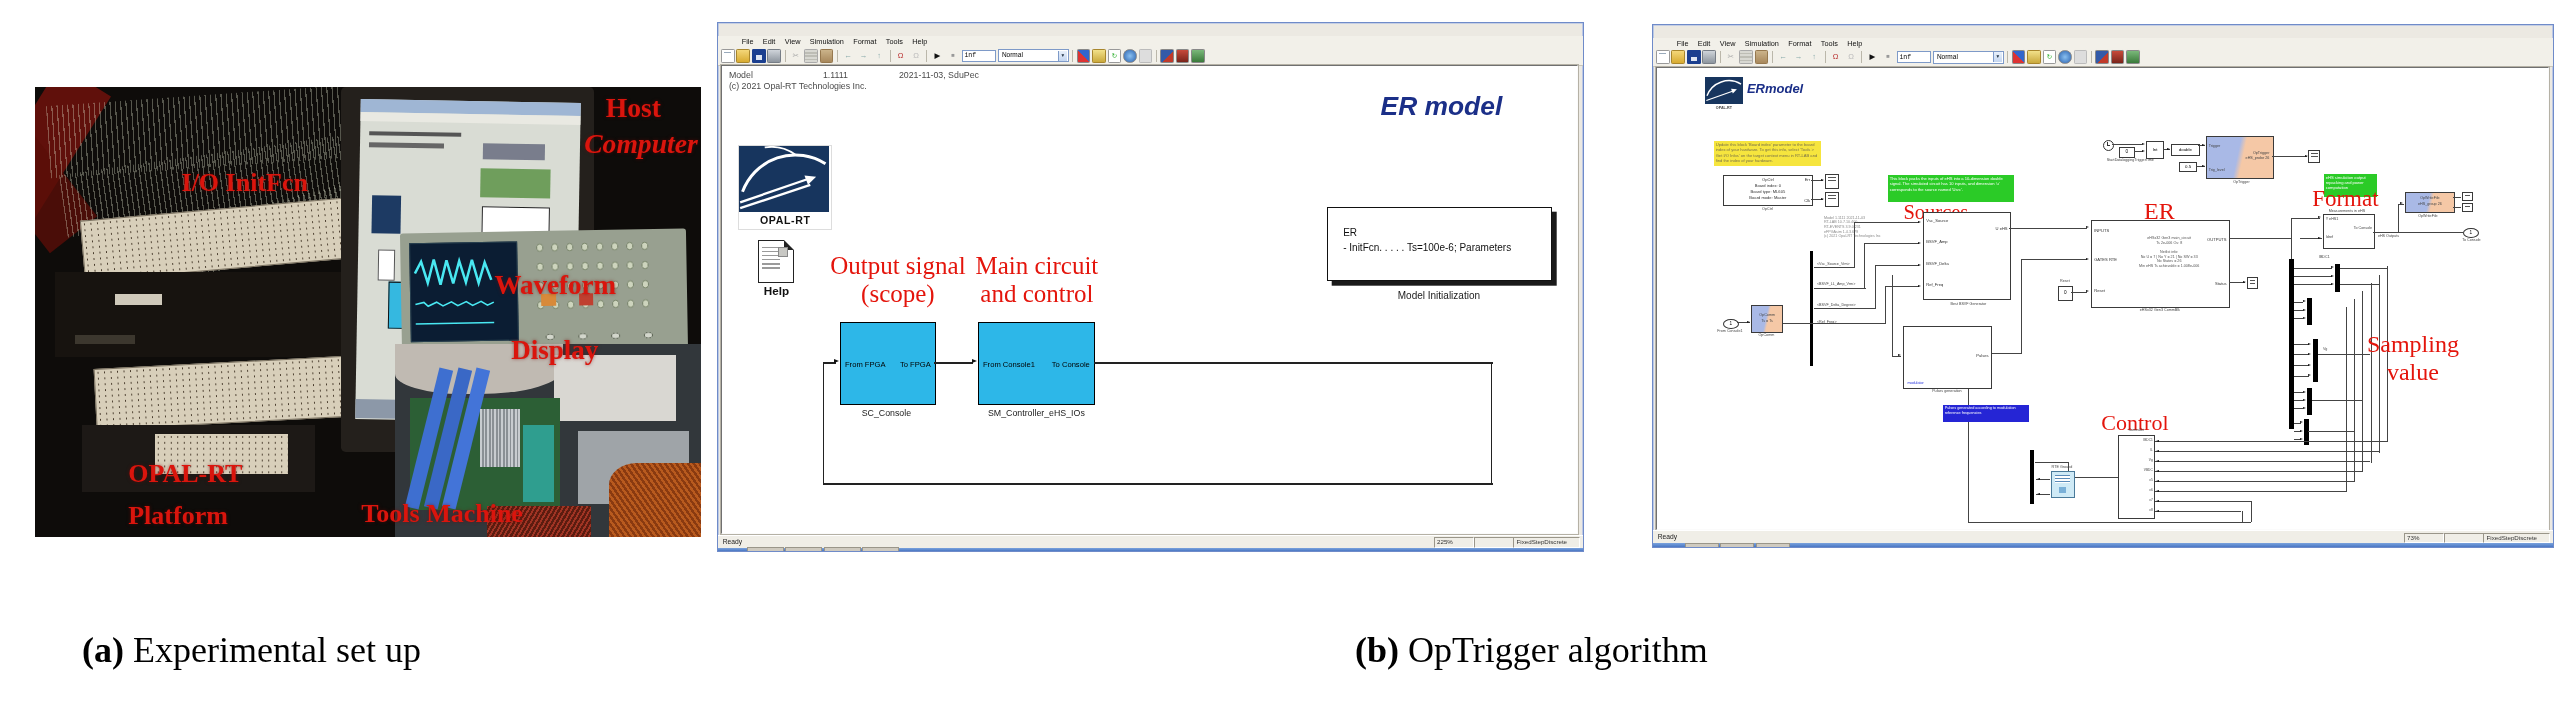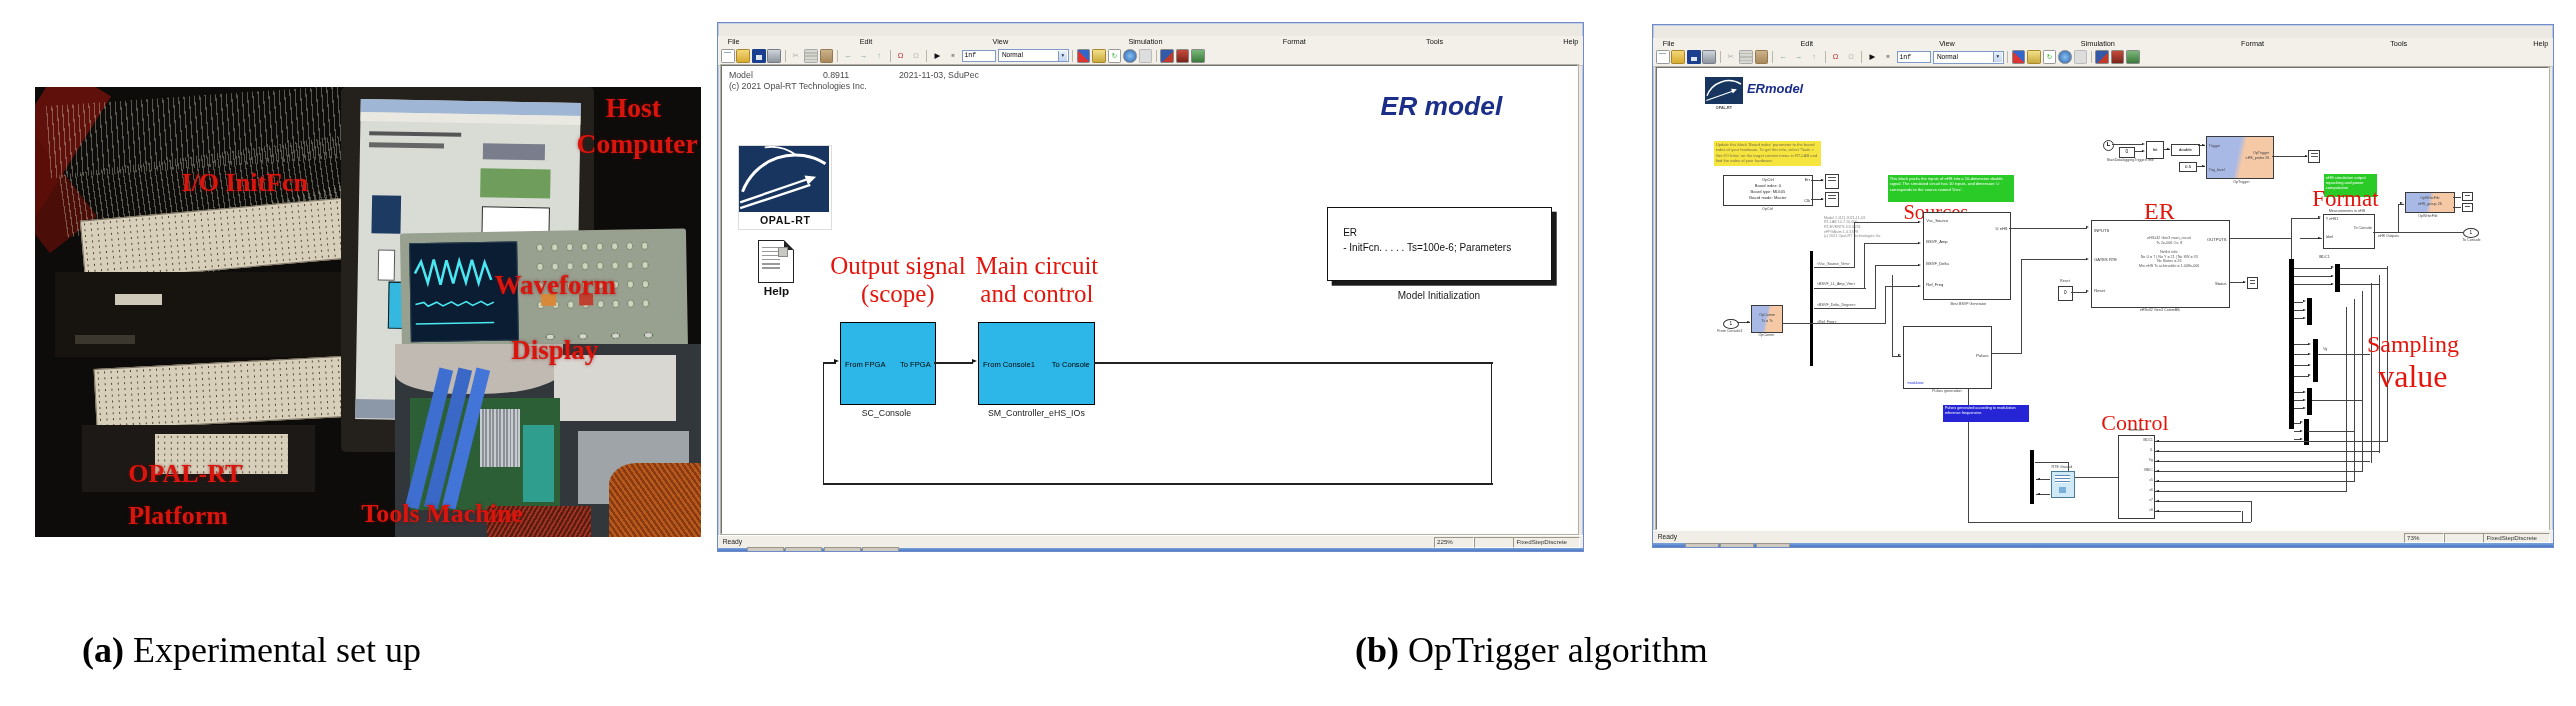--- a/index.html
+++ b/index.html
@@ -8,21 +8,21 @@
   
   .xpwin{position:absolute;background:#ece9e2;border:0.6px solid #6f8bc9;box-shadow:0 0 0 0.6px #9db4e4 inset;}
   .tbar{position:absolute;left:0;top:0;right:0;height:13px;background:linear-gradient(#bcd2f2,#7fa5e2 45%,#6e97da);display:flex;align-items:center;}
   .ticon{width:8.8px;height:8.8px;margin:0 2.9px 0 2.3px;background:#fff;border:0.6px solid #888;position:relative;flex:0 0 auto;}
   .ticon i{position:absolute;display:block;}
   .ttext{font-size:7.6px;font-weight:bold;color:#16203c;white-space:nowrap;}
   .tsmudge{position:absolute;top:3.5px;height:5.9px;background:#38435a;opacity:.75;border-radius:1.2px;}
   .wbtns{position:absolute;right:1.8px;top:1.8px;display:flex;gap:1.2px;}
   .wbtn{width:11px;height:9.4px;border:0.6px solid #3c5a96;border-radius:1.2px;background:linear-gradient(#9db9ea,#5f88cf);color:#fff;font-size:5.9px;line-height:8.2px;text-align:center;}
   .wbtn.close{background:linear-gradient(#e08a78,#c0402c);}
-  .mbar{position:absolute;left:0;right:0;top:13px;height:11px;background:#f2f0e9;border-bottom:0.6px solid #d8d4c8;display:flex;align-items:center;padding-left:5px;justify-content:space-between;}
+  .mbar{position:absolute;left:0;right:0;top:13px;height:11px;background:#f2f0e9;border-bottom:0.6px solid #d8d4c8;display:flex;align-items:center;padding-left:19px;}
   .mitem{font-size:7.3px;color:#111;padding:0 4.7px;}
   .tools{position:absolute;left:0;right:0;top:24px;height:17.6px;background:#f2f0e9;border-bottom:0.6px solid #c9c5b9;display:flex;align-items:center;padding-left:2.9px;gap:1.8px;}
   .tico{width:11.7px;height:11.7px;border:0.6px solid transparent;border-radius:1.2px;position:relative;flex:0 0 auto;text-align:center;font-size:7.6px;line-height:11px;color:#333;}
   .tsep{width:0.6px;height:11.7px;background:#bbb7aa;margin:0 1.8px;flex:0 0 auto;}
   .simtime{width:29px;height:10px;border:0.6px solid #7e9ac8;font-size:6.5px;font-family:"Liberation Mono",monospace;padding:0 1.8px;background:#fff;}
   .simmode{width:66px;height:11px;border:0.6px solid #7e9ac8;background:#fff;font-size:6.5px;line-height:10.6px;padding-left:2.9px;position:relative;}
   .simmode b{position:absolute;right:0.6px;top:0.6px;bottom:0.6px;width:8.8px;background:linear-gradient(#e8f0fb,#c4d6f0);border-left:0.6px solid #7e9ac8;font-size:4.7px;line-height:9.4px;text-align:center;color:#234;}
   .canvas{position:absolute;background:#fff;border:1.2px solid;border-color:#707070 #fbfbfb #fbfbfb #707070;outline:0.6px solid #b5b1a5;}
   .sbar{position:absolute;left:0;right:0;bottom:3.5px;height:11.7px;background:#f0eee7;border-top:0.6px solid #fff;font-size:6.7px;color:#222;}
   .scell{position:absolute;top:1.2px;height:8.8px;border:0.6px solid;border-color:#9a968a #fff #fff #9a968a;font-size:6.2px;line-height:8.2px;padding-left:2.3px;color:#333;}
@@ -112,21 +112,21 @@
     <div class="ph" style="left:15%;top:12%;width:4.5%;height:74%;background:#3a68c6;transform:rotate(14deg);"></div>
     <div class="ph" style="left:21%;top:12%;width:4.5%;height:74%;background:#4374d8;transform:rotate(14deg);"></div>
     <div class="ph" style="left:28%;top:34%;width:13%;height:30%;background:repeating-linear-gradient(90deg,#c8ccd0 0 1.8px,#8a9095 1.8px 3.5px);"></div>
     <div class="ph" style="left:42%;top:42%;width:10%;height:40%;background:#2f9e8f;"></div>
     <div class="ph" style="left:70%;top:62%;width:30%;height:38%;background:repeating-linear-gradient(55deg,#b85a1e 0 2.3px,#8a3a10 2.3px 4.7px);border-radius:30% 0 0 0;"></div>
     <div class="ph" style="left:30%;top:84%;width:34%;height:16%;background:repeating-linear-gradient(120deg,#a03424 0 1.8px,#5c1c10 1.8px 4.1px);"></div>
   </div>
 
   <div class="plabel" style="left:22%;top:18.5%;font-size:26px;">I/O InitFcn</div>
   <div class="plabel" style="right:6%;top:1.5%;font-size:27.6px;">Host</div>
-  <div class="plabel" style="right:0.5%;top:9.5%;font-size:27.6px;">Computer</div>
+  <div class="plabel" style="right:0.5%;top:9.5%;font-size:27.6px;font-style:italic;">Computer</div>
   <div class="plabel" style="left:69%;top:41%;font-size:27px;">Waveform</div>
   <div class="plabel" style="left:71.5%;top:55.5%;font-size:27px;">Display</div>
   <div class="plabel" style="left:14%;top:83%;font-size:26px;">OPAL-RT</div>
   <div class="plabel" style="left:14%;top:92.5%;font-size:26px;">Platform</div>
   <div class="plabel" style="left:49%;top:92%;font-size:26px;">Tools Machine</div>
 </div>
 
 <div class="xpwin" style="left:717px;top:22px;width:865px;height:528px;">
   <div class="mbar">
     <span class="mitem">File</span>
@@ -169,21 +169,21 @@
     <span class="tico" style="background:radial-gradient(#8ac0f0,#2a62b0);border-radius:50%;border-color:#888;"></span>
     <span class="tico" style="background:#ddd;border-color:#bbb;"></span>
     <span class="tsep"></span>
     <span class="tico" style="background:linear-gradient(135deg,#335aa8 55%,#c03a2a 55%);border-color:#888;"></span>
     <span class="tico" style="background:linear-gradient(#c84a3a,#7a241a);border-color:#888;"></span>
     <span class="tico" style="background:linear-gradient(#7ab87a,#3a7a3a);border-color:#888;"></span>
   </div>
   <div class="canvas" style="left:2.9px;top:42px;width:855px;height:467px;">
 
     <span class="abs" style="left:7px;top:3.5px;font-size:8.8px;color:#4a4a4a;">Model</span>
-    <span class="abs" style="left:101px;top:3.5px;font-size:8.8px;color:#4a4a4a;">0.8911</span>
+    <span class="abs" style="left:101px;top:3.5px;font-size:8.8px;color:#4a4a4a;">1.1111</span>
     <span class="abs" style="left:177px;top:3.5px;font-size:8.8px;color:#4a4a4a;">2021-11-03, SduPec</span>
     <span class="abs" style="left:7px;top:15.3px;font-size:8.8px;color:#4a4a4a;">(c) 2021 Opal-RT Technologies Inc.</span>
 
     <div class="abs" style="left:16.4px;top:79px;width:92px;height:83px;background:#fff;border:0.6px solid #ddd;">
       <svg width="90" height="66" viewBox="0 0 154 112" style="background:#17355e;display:block;">
         <path d="M6 78 A96 96 0 0 1 148 30" stroke="#fff" stroke-width="5" fill="none"></path>
         <path d="M2 96 L118 56" stroke="#fff" stroke-width="4" fill="none"></path>
         <path d="M2 106 L122 66" stroke="#fff" stroke-width="4" fill="none"></path>
         <path d="M112 50 L132 52 L118 66 Z" fill="#fff"></path>
         <path d="M96 14 A70 70 0 0 0 44 2" stroke="#fff" stroke-width="3" fill="none"></path>
@@ -529,21 +529,21 @@
     <i class="w2" style="left:705px;top:223px;width:0.9px;height:181px;"></i>
     <i class="w2" style="left:697px;top:231px;width:0.9px;height:183px;"></i>
     <i class="w2" style="left:689px;top:239px;width:0.9px;height:185px;"></i>
     <i class="w2" style="left:683px;top:200px;width:47px;height:0.9px;"></i>
     <i class="w2" style="left:683px;top:216px;width:39px;height:0.9px;"></i>
     <i class="w2" style="left:661px;top:286px;width:52px;height:0.9px;"></i>
     <i class="w2" style="left:655px;top:332px;width:50px;height:0.9px;"></i>
     <i class="w2" style="left:651px;top:363px;width:46px;height:0.9px;"></i>
 
     <div class="redlab" style="left:703px;top:264px;width:106px;font-size:24px;">Sampling</div>
-    <div class="redlab" style="left:703px;top:292px;width:106px;font-size:32px;">value</div>
+    <div class="redlab" style="left:703px;top:292px;width:106px;font-size:24px;">value</div>
 
     <div class="redlab" style="left:443px;top:344px;width:70px;font-size:22px;">Control</div>
     <div class="t6" style="left:450px;top:360px;width:59px;text-align:center;">Controller</div>
     <div class="blk" style="left:461px;top:367px;width:35px;height:82px;border-width:0.9px;">
       <span class="abs" style="right:1.2px;top:2.3px;font-size:3.2px;color:#444;">IBDC1</span>
       <span class="abs" style="right:1.2px;top:12.3px;font-size:3.2px;color:#444;">IL</span>
       <span class="abs" style="right:1.2px;top:22px;font-size:3.2px;color:#444;">Vg</span>
       <span class="abs" style="right:1.2px;top:32px;font-size:3.2px;color:#444;">VBDC</span>
       <span class="abs" style="right:1.2px;top:42px;font-size:3.2px;color:#444;">x5</span>
       <span class="abs" style="right:1.2px;top:52px;font-size:3.2px;color:#444;">x6</span>

